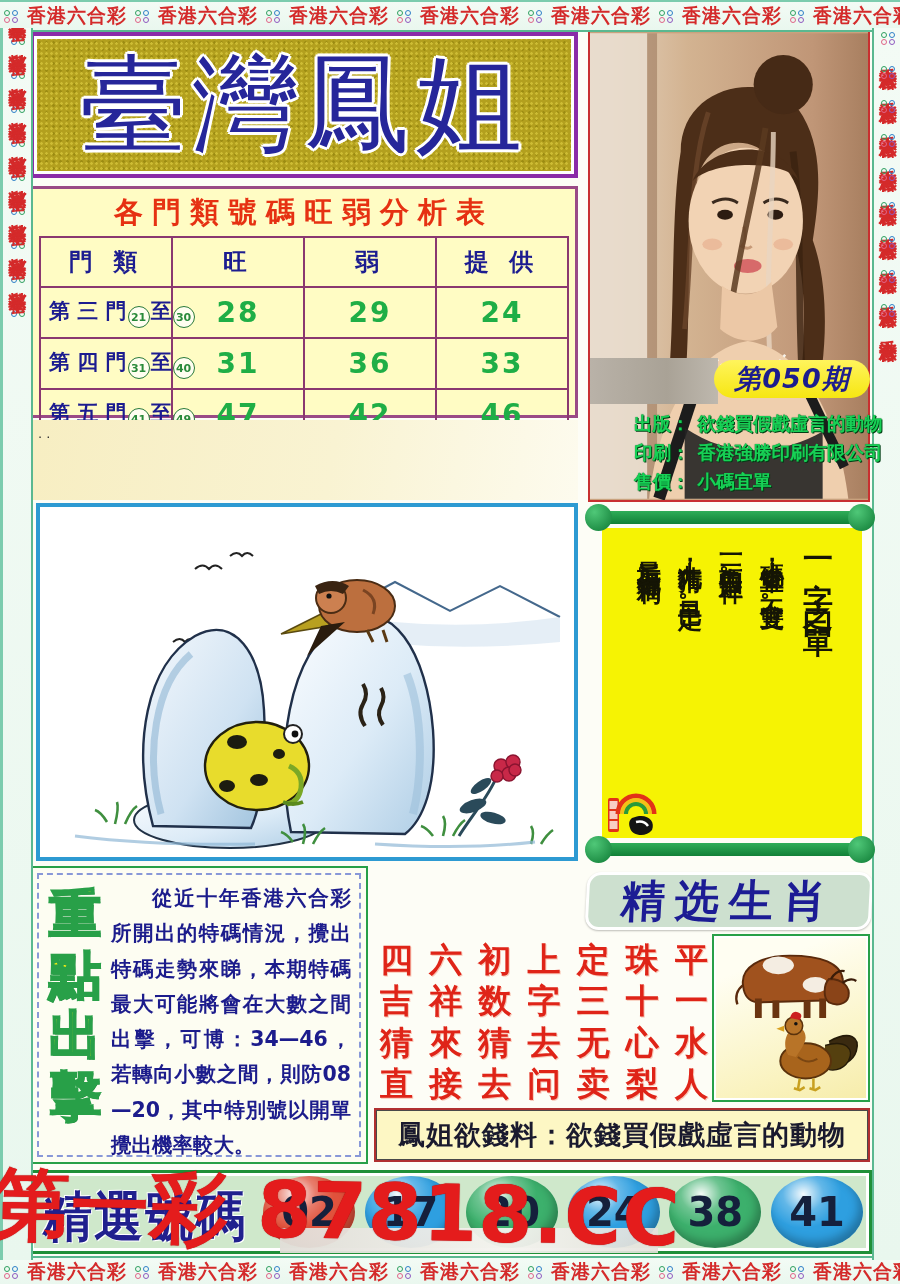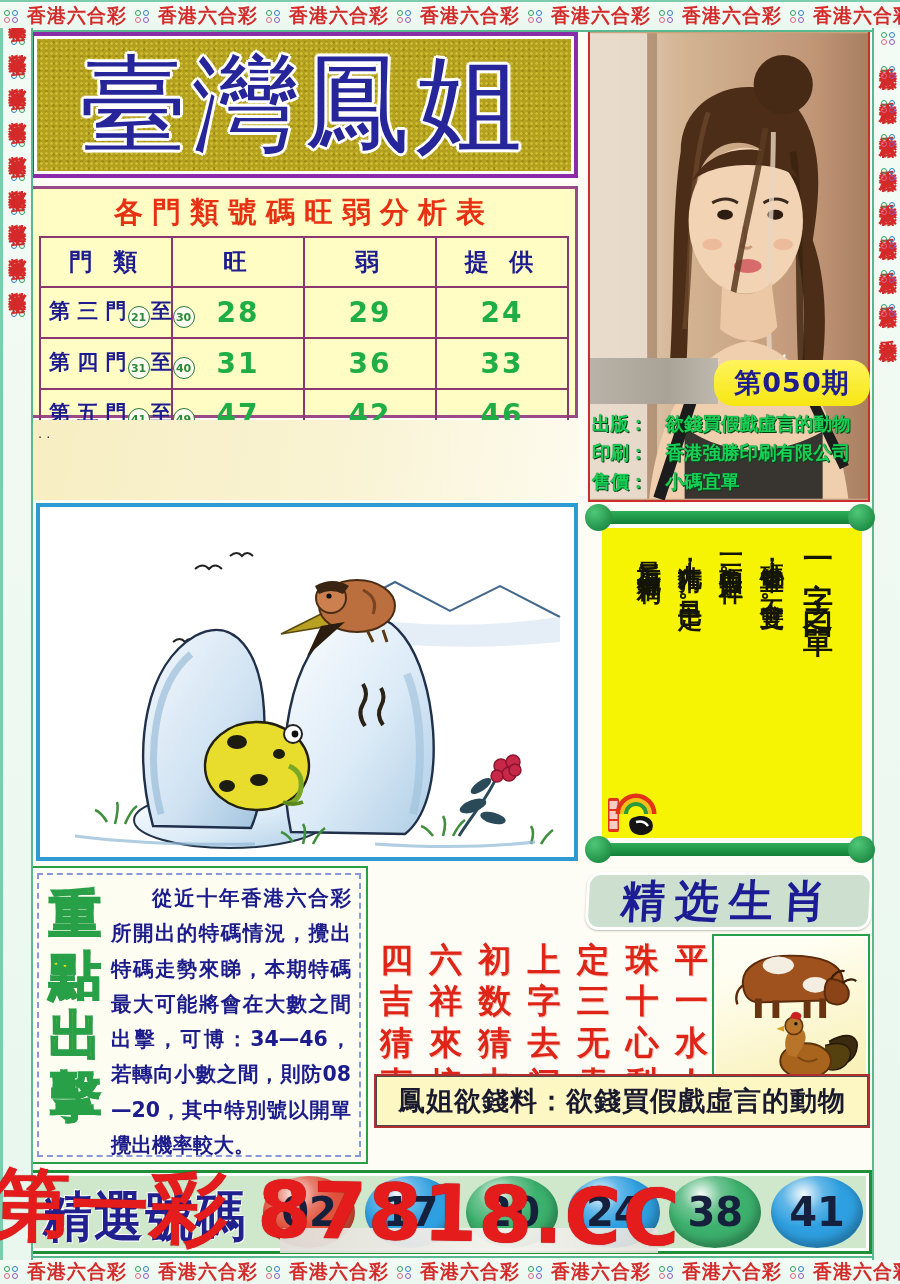--- a/index.html
+++ b/index.html
@@ -68,26 +68,26 @@
       -webkit-text-stroke:2px #28a048;text-shadow:1px 1px 0 #1d8038;}
   #highlight p{margin:0;position:absolute;left:72px;top:6px;right:8px;bottom:4px;
       color:#1c1c8c;font-weight:bold;font-size:20.5px;line-height:1.72;text-align:justify;text-indent:2em;}
 
   
   #photo{position:absolute;left:588px;top:30px;width:282px;height:472px;box-sizing:border-box;
       border:2px solid #c83030;background:#c9a27e;overflow:hidden;}
   #photo svg{width:100%;height:100%;display:block;}
   #censor-photo{position:absolute;left:590px;top:358px;width:128px;height:46px;z-index:8;
       background:linear-gradient(90deg,#b9b2a8,#a9a296 60%,#beb8ae);}
-  #issue-pill{position:absolute;left:714px;top:360px;width:156px;height:46px;z-index:8;
+  #issue-pill{position:absolute;left:714px;top:360px;width:156px;height:38px;z-index:8;
       background:linear-gradient(#fff45c,#f6e612);border-radius:19px;display:flex;align-items:center;justify-content:center;
-      color:#1d1d8e;font-size:27px;font-weight:900;letter-spacing:1px;}
+      color:#1d1d8e;font-size:27px;font-weight:900;letter-spacing:1px;font-style:italic;}
   #pubinfo{position:absolute;left:592px;top:409px;width:278px;z-index:8;}
-  #pubinfo .pline{display:flex;gap:18px;font-size:18.5px;font-weight:900;line-height:29px;white-space:nowrap;
-      color:#17d055;text-shadow:0 0 1px #00591e,1px 1px 0 #003c14;}
+  #pubinfo .pline{display:flex;gap:8px;font-size:18.5px;font-weight:900;line-height:29px;white-space:nowrap;
+      color:#17d055;text-shadow:0 0 1px #00591e,1px 1px 0 #003c14;margin-left:42px;}
 
   
   .rod{position:absolute;left:598px;width:264px;height:13px;background:linear-gradient(#2fae58,#128038);border-radius:6px;z-index:7;}
   .rod::before,.rod::after{content:"";position:absolute;top:-7px;width:27px;height:27px;border-radius:50%;
       background:radial-gradient(circle at 35% 30%,#4fc878,#0e7a34);}
   .rod::before{left:-13px;} .rod::after{right:-13px;}
   #rod-top{top:511px;} #rod-bottom{top:843px;}
   #oracle{position:absolute;left:602px;top:528px;width:260px;height:310px;background:#f6f303;box-sizing:border-box;
       padding:14px 10px 10px 8px;z-index:6;}
   #oracle .cols{writing-mode:vertical-rl;height:268px;width:100%;
@@ -109,21 +109,21 @@
       background:#cde0cf;border:3px solid #fff;border-radius:14px;box-shadow:0 1px 2px rgba(0,0,0,.25);
       display:flex;align-items:center;justify-content:center;
       font-family:"DejaVu Serif","Liberation Serif",serif;font-size:44px;font-weight:900;color:#1c1c94;letter-spacing:10px;
       transform:skewX(-3deg);}
   #zodiacbox{position:absolute;left:712px;top:934px;width:158px;height:168px;box-sizing:border-box;z-index:4;
       border:2px solid #28a048;box-shadow:inset 0 0 0 2px #fff;
       background:linear-gradient(160deg,#fffef2 20%,#faf3c0 75%,#f6ecaa);}
   #zodiacbox svg{width:100%;height:100%;display:block;}
 
   
-  #moneybar{position:absolute;left:374px;top:1074px;width:496px;height:54px;box-sizing:border-box;z-index:4;
+  #moneybar{position:absolute;left:374px;top:1108px;width:496px;height:54px;box-sizing:border-box;z-index:4;
       background:#fdf7c4;border:2px solid #b03030;box-shadow:inset 0 0 0 1px #494949;
       display:flex;align-items:center;justify-content:center;
       font-family:"DejaVu Serif","Liberation Serif",serif;font-size:27px;font-weight:bold;color:#1a1a2e;letter-spacing:1px;}
 
   
   #panel{position:absolute;left:28px;top:1170px;width:844px;height:84px;box-sizing:border-box;z-index:4;
       background:#cfe8cb;border:3px solid #1f9038;box-shadow:inset 0 0 0 3px #fff;}
   #panel .plabel{position:absolute;left:12px;top:8px;font-size:48px;font-weight:900;color:#20208e;letter-spacing:2px;
       transform:scale(1.02,1.12);transform-origin:left top;
       text-shadow:1px 1px 0 #fff,-1px -1px 0 #fff;}

